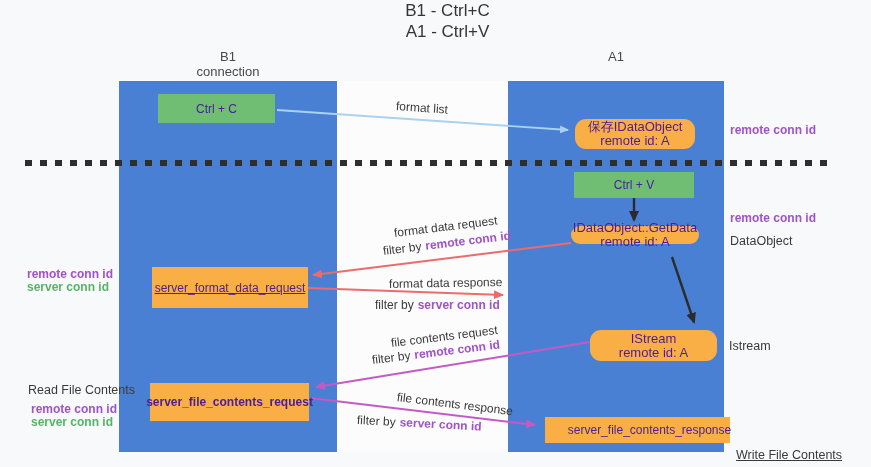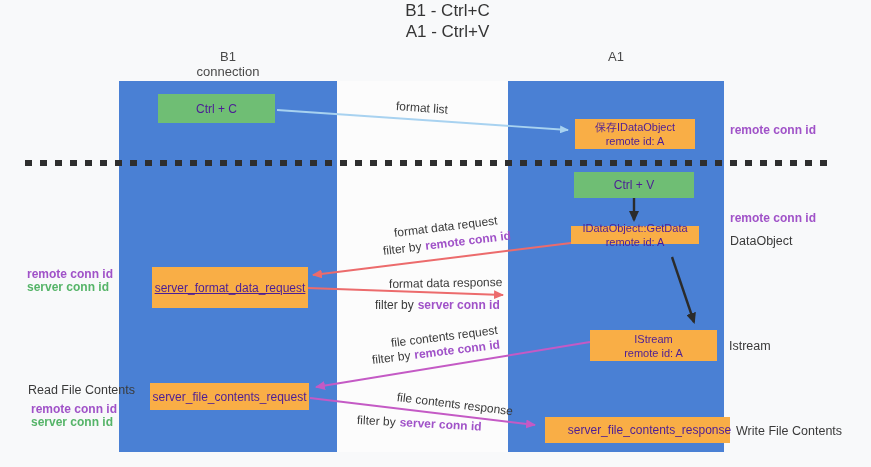--- a/index.html
+++ b/index.html
@@ -20,21 +20,21 @@
     font-size:13px; line-height:15px; color:#494949;
   }
   svg.wires{position:absolute; left:0; top:0; z-index:2;}
   .node{
     position:absolute; z-index:3;
     display:flex; flex-direction:column; align-items:center; justify-content:center;
     color:#4c1d95; text-align:center; white-space:nowrap;
   }
   .node-green{background:#6fbe74; font-size:12px;}
   .node-orange{background:#f9ae46; font-size:12px;}
-  .node-two{font-size:11px; line-height:14px;}
+  .node-two{font-size:13px; line-height:14px;border-radius:11px;}
   .flow-label{
     position:absolute; z-index:4; white-space:nowrap;
     font-size:12px; color:#3a3a3a; transform-origin:left center;
   }
   .side-label{
     position:absolute; z-index:4; white-space:nowrap;
     font-size:12.5px; color:#3a3a3a;
   }
   .purple{color:#a052c8; font-weight:bold;}
   .greent{color:#55b468; font-weight:bold;}
@@ -116,21 +116,21 @@
   <div class="node node-orange" style="left:152px; top:267px; width:156px; height:41px;text-decoration:underline;">
     <span>server_format_data_request</span>
   </div>
 
 
   <div class="node node-orange node-two" style="left:590px; top:330px; width:127px; height:31px;">
     <span>IStream</span>
     <span>remote id: A</span>
   </div>
 
-  <div class="node node-orange" style="left:150px; top:383px; width:159px; height:27px;">
+  <div class="node node-orange" style="left:150px; top:383px; width:159px; height:38px;font-weight:bold;">
     <span>server_file_contents_request</span>
   </div>
 
   <div class="node node-orange" style="left:545px; top:417px; width:161px; height:26px;padding-left:24px;">
     <span>server_file_contents_response</span>
   </div>
 
   <div class="flow-label" style="left:396px; top:99px; transform:rotate(4deg);">format list</div>
 
   <div class="flow-label" style="left:394px; top:226px; transform:rotate(-7deg);">format data request</div>
@@ -150,21 +150,21 @@
 
   <div class="flow-label" style="left:397px; top:390px; transform:rotate(7deg);">file contents response</div>
   <div class="flow-label" style="left:357px; top:413px; transform:rotate(3deg);">
     <span class="filter-prefix">filter by</span><span class="purple">server conn id</span>
   </div>
 
   <div class="side-label purple" style="left:730px; top:123px; font-size:12px;">remote conn id</div>
   <div class="side-label purple" style="left:730px; top:211px; font-size:12px;">remote conn id</div>
   <div class="side-label" style="left:730px; top:234px;">DataObject</div>
   <div class="side-label" style="left:729px; top:339px;">Istream</div>
-  <div class="side-label" style="left:736px; top:424px;">Write File Contents</div>
+  <div class="side-label" style="left:736px; top:448px;text-decoration:underline;">Write File Contents</div>
 
   <div class="side-label purple" style="left:27px; top:267px; font-size:12px;">remote conn id</div>
   <div class="side-label greent" style="left:27px; top:280px; font-size:12px;">server conn id</div>
 
   <div class="side-label" style="left:28px; top:383px;">Read File Contents</div>
   <div class="side-label purple" style="left:31px; top:402px; font-size:12px;">remote conn id</div>
   <div class="side-label greent" style="left:31px; top:415px; font-size:12px;">server conn id</div>
 
 </div>
 

